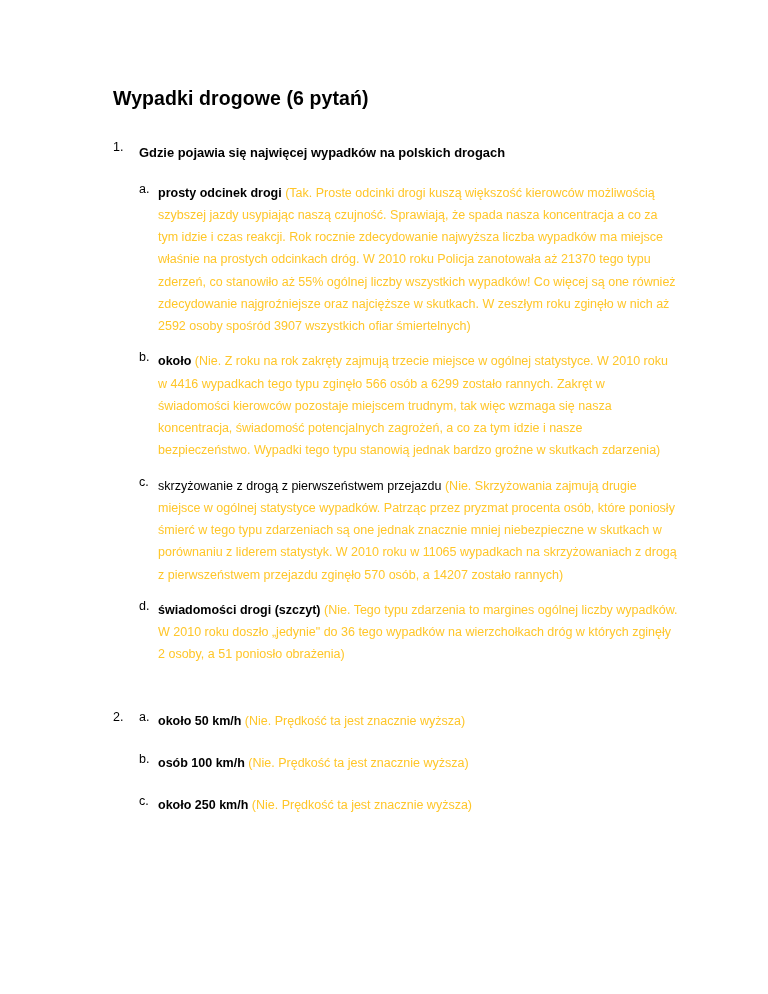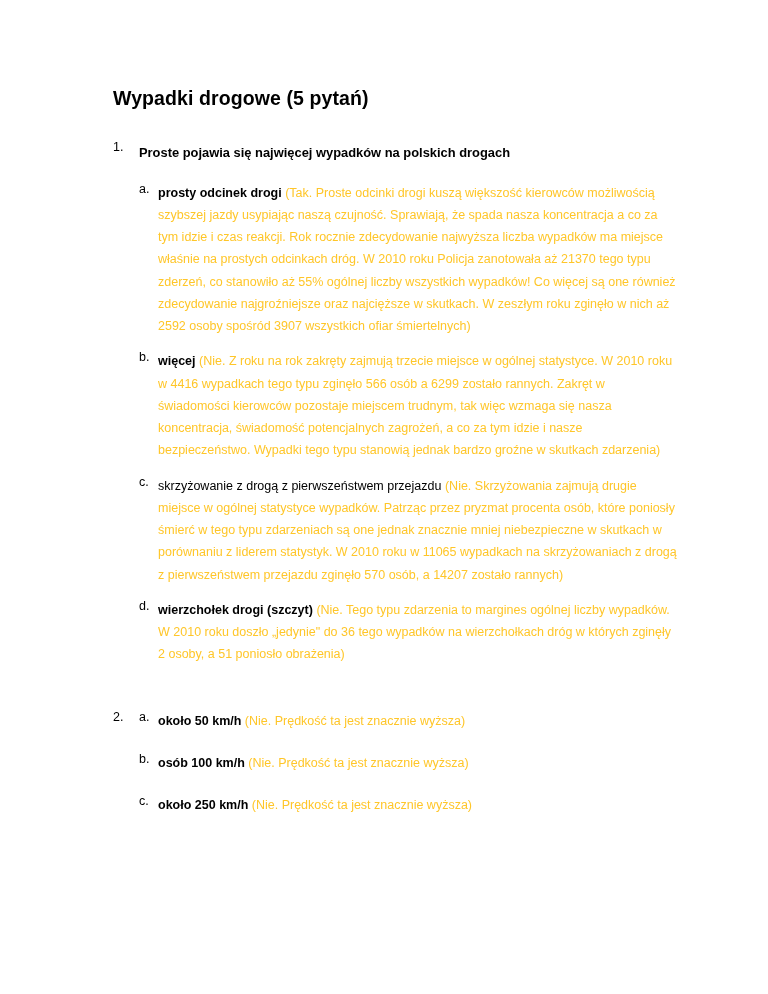--- a/index.html
+++ b/index.html
@@ -104,58 +104,58 @@
   }
   .q2-block .answer-label {
     font-weight: bold;
   }
 </style>
 </head>
 <body>
 
 <div class="page">
 
-  <h1 class="doc-title">Wypadki drogowe (5 pytań)</h1>
+  <h1 class="doc-title">Wypadki drogowe (6 pytań)</h1>
 
   <ol class="question-list">
 
     <li class="question">
       <span class="q-marker">1.</span>
-      <span class="q-text">Proste pojawia się najwięcej wypadków na polskich drogach</span>
+      <span class="q-text">Gdzie pojawia się najwięcej wypadków na polskich drogach</span>
 
       <ol class="answer-list">
 
         <li class="answer">
           <span class="a-marker">a.</span>
           <span class="answer-body">
             <span class="answer-label">prosty odcinek drogi</span>
             <span class="answer-note">(Tak. Proste odcinki drogi kuszą większość kierowców możliwością szybszej jazdy usypiając naszą czujność. Sprawiają, że spada nasza koncentracja a co za tym idzie i czas reakcji. Rok rocznie zdecydowanie najwyższa liczba wypadków ma miejsce właśnie na prostych odcinkach dróg. W 2010 roku Policja zanotowała aż 21370 tego typu zderzeń, co stanowiło aż 55% ogólnej liczby wszystkich wypadków! Co więcej są one również zdecydowanie najgroźniejsze oraz najcięższe w skutkach. W zeszłym roku zginęło w nich aż 2592 osoby spośród 3907 wszystkich ofiar śmiertelnych)</span>
           </span>
         </li>
 
         <li class="answer">
           <span class="a-marker">b.</span>
           <span class="answer-body">
-            <span class="answer-label">więcej</span>
+            <span class="answer-label">około</span>
             <span class="answer-note">(Nie. Z roku na rok zakręty zajmują trzecie miejsce w ogólnej statystyce. W 2010 roku w 4416 wypadkach tego typu zginęło 566 osób a 6299 zostało rannych. Zakręt w świadomości kierowców pozostaje miejscem trudnym, tak więc wzmaga się nasza koncentracja, świadomość potencjalnych zagrożeń,  a co za tym idzie i nasze bezpieczeństwo. Wypadki tego typu stanowią jednak bardzo groźne w skutkach zdarzenia)</span>
           </span>
         </li>
 
         <li class="answer">
           <span class="a-marker">c.</span>
           <span class="answer-body">
             <span class="answer-label plain">skrzyżowanie z drogą z pierwszeństwem przejazdu</span>
             <span class="answer-note">(Nie. Skrzyżowania zajmują drugie miejsce w ogólnej statystyce wypadków. Patrząc przez pryzmat procenta osób, które poniosły śmierć w tego typu zdarzeniach są one jednak znacznie mniej niebezpieczne w skutkach w porównaniu z liderem statystyk. W 2010 roku w 11065 wypadkach na skrzyżowaniach z drogą z pierwszeństwem przejazdu  zginęło 570 osób, a 14207 zostało rannych)</span>
           </span>
         </li>
 
         <li class="answer">
           <span class="a-marker">d.</span>
           <span class="answer-body">
-            <span class="answer-label">wierzchołek drogi (szczyt)</span>
+            <span class="answer-label">świadomości drogi (szczyt)</span>
             <span class="answer-note">(Nie. Tego typu zdarzenia to margines ogólnej liczby wypadków. W 2010 roku doszło „jedynie" do 36 tego wypadków na wierzchołkach dróg w których zginęły 2 osoby, a 51 poniosło obrażenia)</span>
           </span>
         </li>
 
       </ol>
     </li>
 
     <li class="question q2-block">
       <span class="q-marker">2.</span>
 

